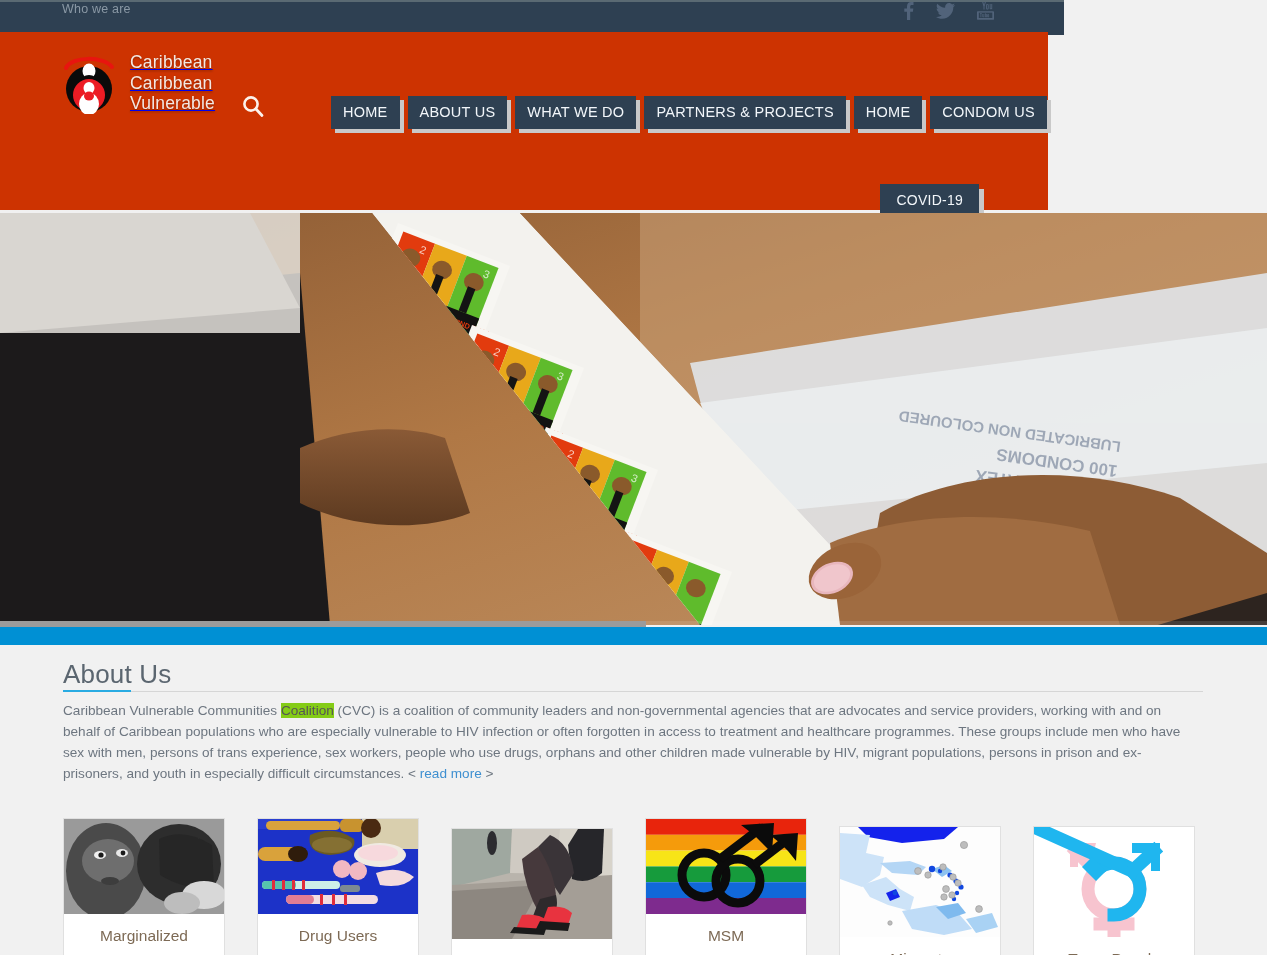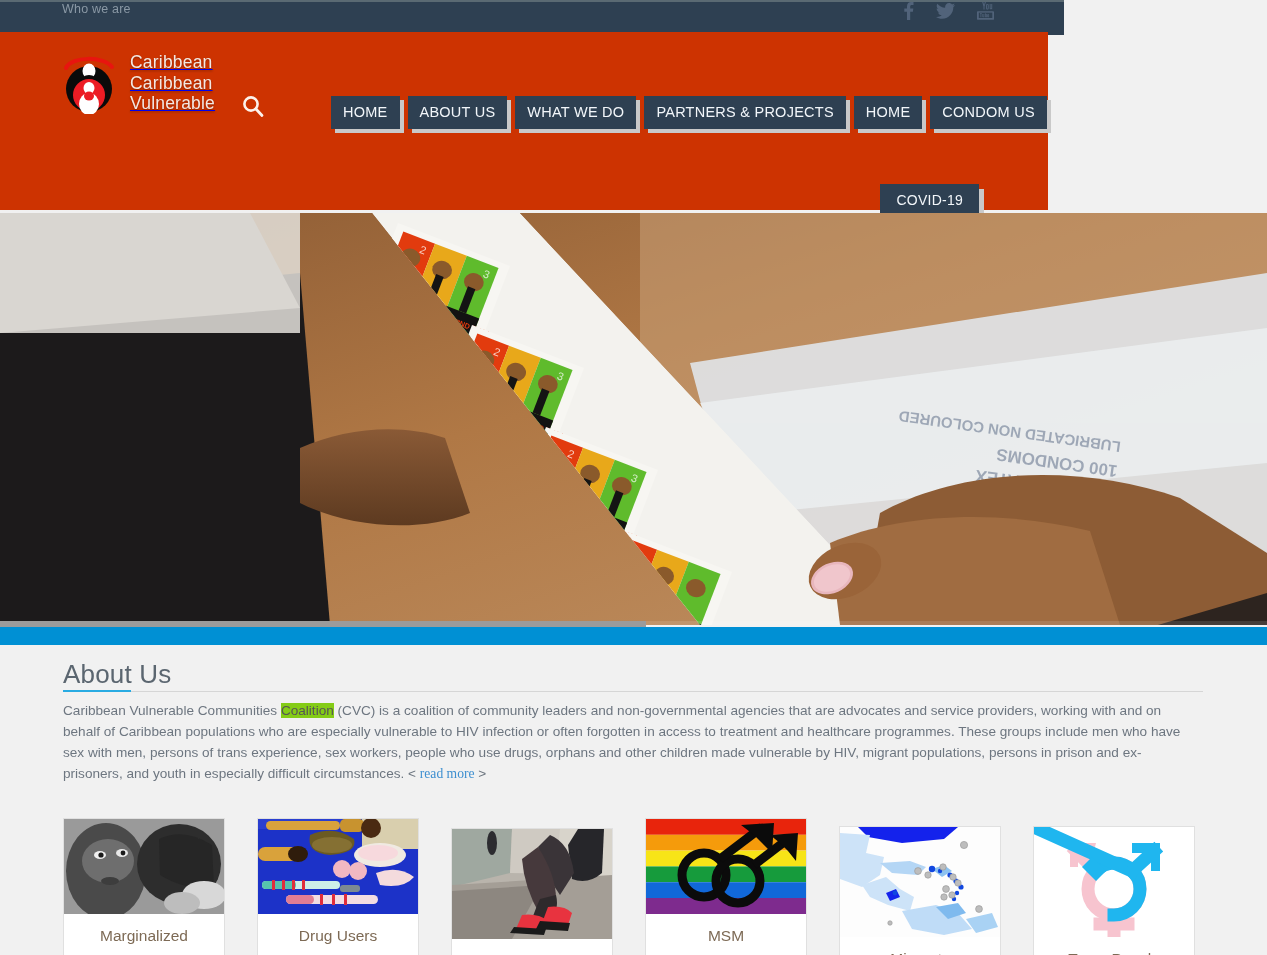--- a/index.html
+++ b/index.html
@@ -125,21 +125,21 @@
   .title-rule-accent {
     position: absolute; left: 63px; top: 45px;
     width: 68px; height: 2px; background: #29abe2;
   }
   .about-copy {
     position: absolute; left: 63px; top: 55px;
     width: 1133px;
     font-size: 13.6px; line-height: 21px; color: #6d7680;
   }
   .hl { background: #84cc16; color: #555; }
-  .readmore { color: #3e8fd0; text-decoration: none; font-family: Liberation Serif, serif; }
+  .readmore { color: #3e8fd0; text-decoration: none; }
 
   .cards {
     position: absolute; left: 63px; top: 173px;
     width: 1141px;
     display: flex; gap: 32px;
   }
   .card {
     width: 162px;
     background: #fff;
     border: 1px solid #e0e0e0;

